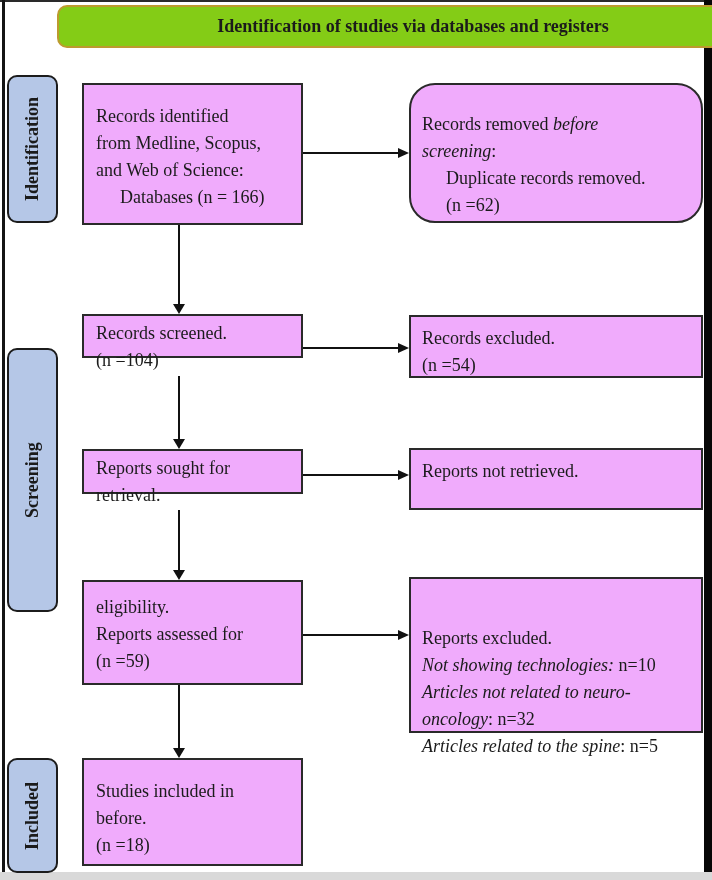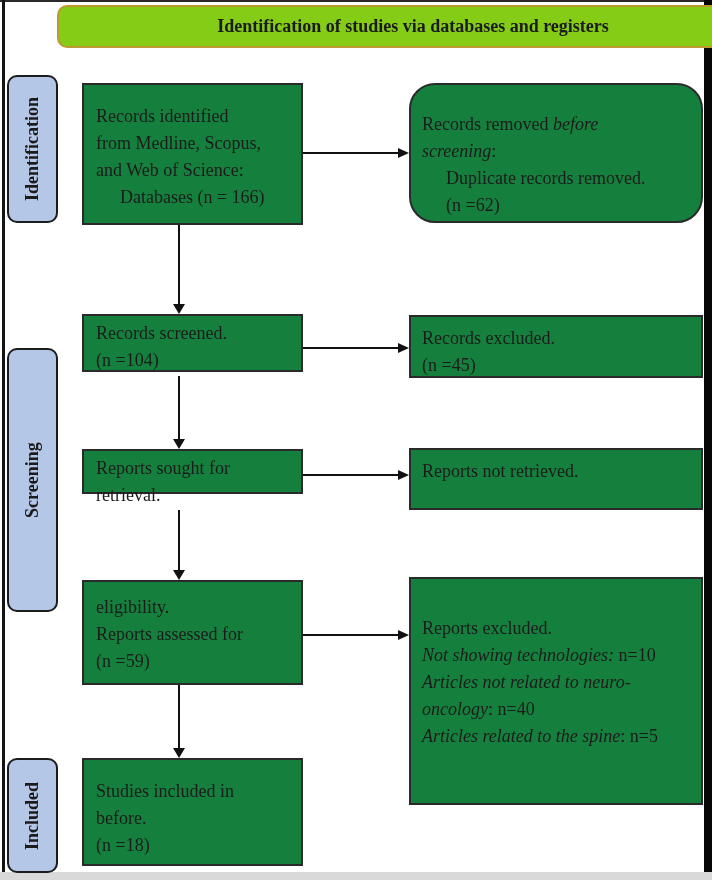--- a/index.html
+++ b/index.html
@@ -28,34 +28,34 @@
     display:flex;align-items:center;justify-content:center;
     font-weight:bold;font-size:18px;
     writing-mode:vertical-rl;transform:rotate(180deg);
   }
   .stage-identification{top:75px;height:148px;}
   .stage-screening{top:348px;height:264px;}
   .stage-included{top:758px;height:115px;}
 
   
   .fbox{
-    position:absolute;box-sizing:border-box;background:#15803d;
+    position:absolute;box-sizing:border-box;background:#f0abfc;
     border:2px solid #2a2a2a;font-size:18px;line-height:27px;
   }
   .col-left{left:82px;width:221px;}
   .col-right{left:409px;width:294px;}
   .b1{top:83px;height:142px;padding:18px 6px 0 12px;}
-  .b2{top:314px;height:58px;padding:4px 6px 0 12px;}
+  .b2{top:314px;height:44px;padding:4px 6px 0 12px;}
   .b3{top:449px;height:45px;padding:4px 6px 0 12px;}
   .b4{top:580px;height:105px;padding:12px 6px 0 12px;}
   .b5{top:758px;height:108px;padding:18px 6px 0 12px;}
   .r1{top:83px;height:140px;padding:26px 6px 0 11px;border-radius:26px;}
   .r2{top:315px;height:63px;padding:8px 6px 0 11px;}
   .r3{top:448px;height:62px;padding:8px 6px 0 11px;}
-  .r4{top:577px;height:228px;padding:36px 6px 0 11px;}
+  .r4{top:577px;height:156px;padding:46px 6px 0 11px;}
   .ln{white-space:nowrap;}
   .ind{padding-left:24px;}
   .it{font-style:italic;}
 
   
   .vline{position:absolute;width:2px;background:#111;left:178px;}
   .hline{position:absolute;height:2px;background:#111;left:303px;width:96px;}
   .head-down{
     position:absolute;width:0;height:0;left:173px;
     border-left:6px solid transparent;border-right:6px solid transparent;
@@ -121,32 +121,32 @@
 
   <div class="fbox col-right r1">
     <div class="ln"><span>Records removed </span><span class="it">before</span></div>
     <div class="ln"><span class="it">screening</span><span>:</span></div>
     <div class="ln ind">Duplicate records removed.</div>
     <div class="ln ind">(n =62)</div>
   </div>
 
   <div class="fbox col-right r2">
     <div class="ln">Records excluded.</div>
-    <div class="ln">(n =45)</div>
+    <div class="ln">(n =54)</div>
   </div>
 
   <div class="fbox col-right r3">
     <div class="ln">Reports not retrieved.</div>
   </div>
 
   <div class="fbox col-right r4">
     <div class="ln">Reports excluded.</div>
     <div class="ln"><span class="it">Not showing technologies:</span><span> n=10</span></div>
     <div class="ln"><span class="it">Articles not related to neuro-</span></div>
-    <div class="ln"><span class="it">oncology</span><span>: n=40</span></div>
+    <div class="ln"><span class="it">oncology</span><span>: n=32</span></div>
     <div class="ln"><span class="it">Articles related to the spine</span><span>: n=5</span></div>
   </div>
 
   <div class="vline" style="top:225px;height:81px;"></div>
   <div class="head-down" style="top:304px;"></div>
 
   <div class="vline" style="top:376px;height:64px;"></div>
   <div class="head-down" style="top:439px;"></div>
 
   <div class="vline" style="top:510px;height:61px;"></div>

